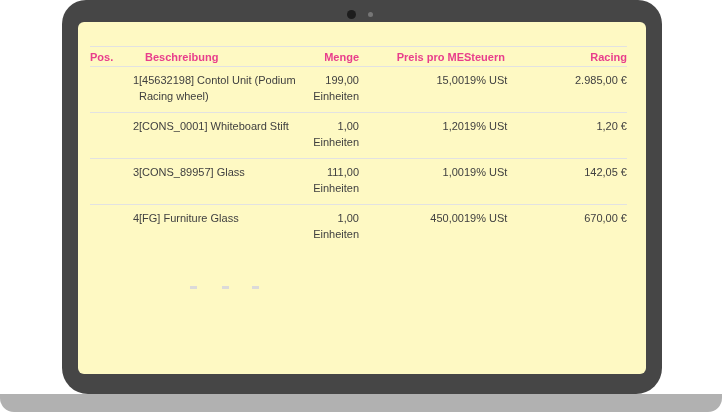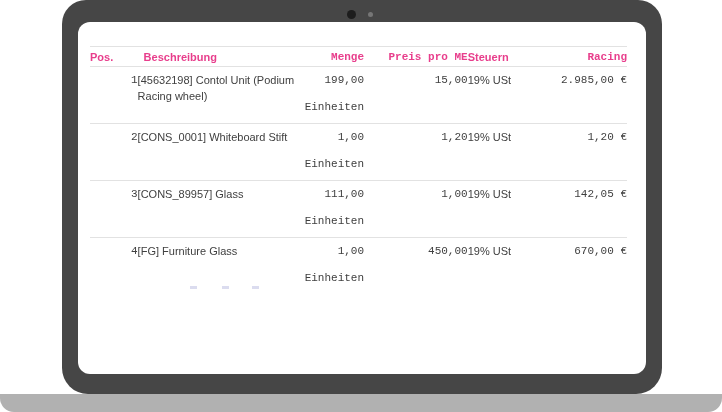--- a/index.html
+++ b/index.html
@@ -30,22 +30,22 @@
     background: #1d1d1d;
   }
   .camera-dot-small {
     position: absolute; left: 306px; top: 12px;
     width: 5px; height: 5px; border-radius: 50%;
     background: #767676;
   }
   .screen {
     position: absolute; left: 16px; top: 22px;
     width: 568px; height: 352px;
-    background: #ffffff;
-    border-radius: 12px;
+    background: #fef9c3;
+    border-radius: 6px;
     overflow: hidden;
   }
 
   
   .doc {
     position: absolute; left: 12px; top: 24px;
     width: 537px;
   }
   table.items {
     width: 537px;
@@ -68,24 +68,24 @@
     line-height: 16px;
   }
   table.items tbody tr:last-child td { border-bottom: none; }
   .col-pos    { width: 49px;  }
   .col-desc   { width: 172px; }
   .col-qty    { width: 48px;  }
   .col-price  { width: 105px; }
   .col-tax    { width: 77px;  }
   .col-amount { width: 86px;  }
   .al { text-align: left; }
-  .ar { text-align: right; font-family: Liberation Mono, monospace; }
+  .ar { text-align: right; }
   td.desc-cell { padding-left: 6px; }
   td.tax-cell, th.tax-head { padding-left: 12px; text-align: left; }
-  .qty-unit { display: block; margin-top: 11px; }
+  .qty-unit { display: block; }
 
   
   .subtotal-box {
     position: absolute; left: 347px; top: 233px;
     width: 205px; height: 26px;
     background: #ffffff;
     border: 2px solid #f3a6bf;
     display: flex; align-items: center; justify-content: flex-end;
     padding-right: 7px;
     font-size: 11.5px; font-weight: bold; color: #1f1f1f;

